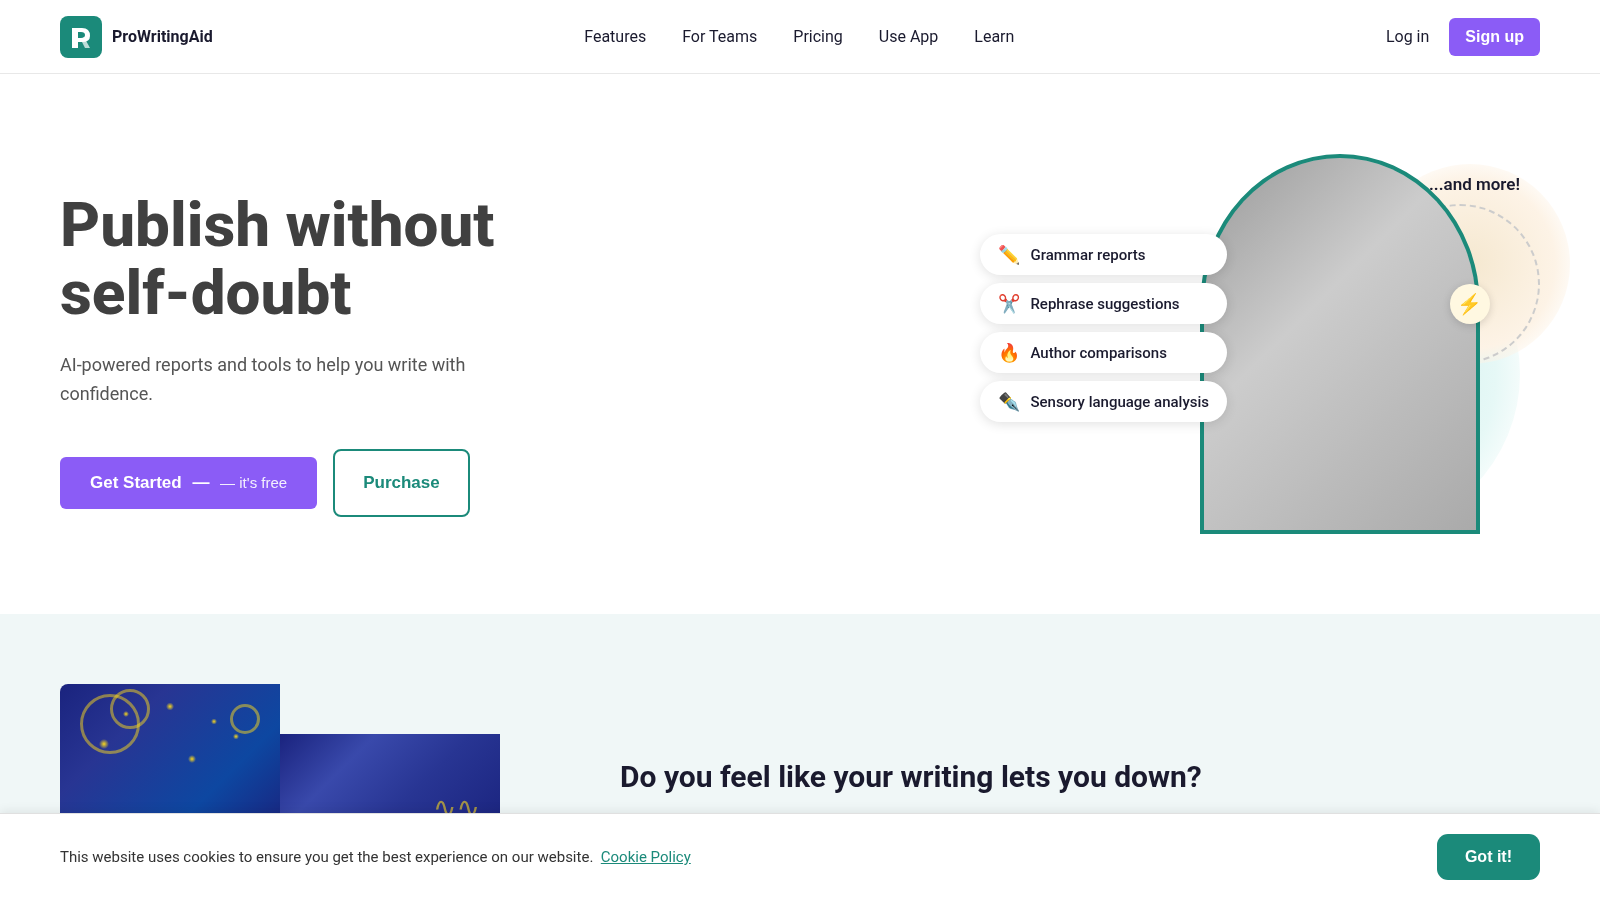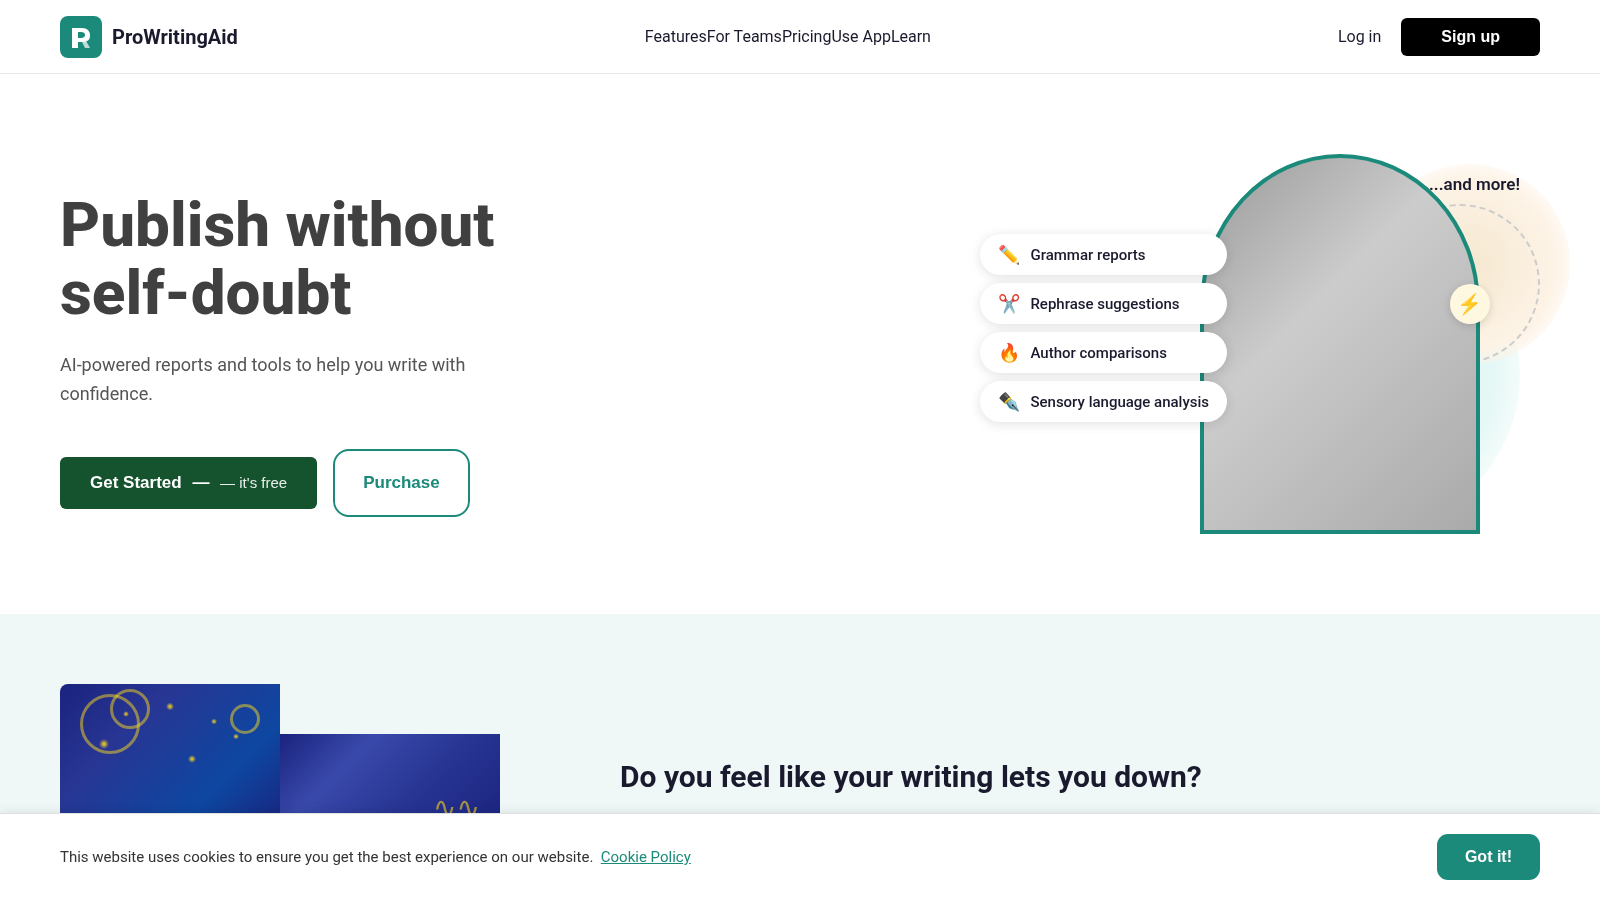--- a/index.html
+++ b/index.html
@@ -10,48 +10,48 @@
       display: flex; align-items: center; justify-content: space-between;
       padding: 0 60px; height: 74px; border-bottom: 1px solid #e8e8e8;
       background: #fff; position: sticky; top: 0; z-index: 100;
     }
     .navbar-logo { display: flex; align-items: center; gap: 10px; text-decoration: none; }
     .logo-icon {
       width: 42px; height: 42px; background: #1b8a7a; border-radius: 8px;
       display: flex; align-items: center; justify-content: center;
     }
     .logo-icon svg { width: 26px; height: 26px; fill: #fff; }
-    .logo-text { font-size: 20px; font-weight: 700; color: #1a1a2e; }
-    .navbar-links { display: flex; align-items: center; }
+    .logo-text { font-size: 16px; font-weight: 700; color: #1a1a2e; }
+    .navbar-links { display: flex; align-items: center; gap: 36px; }
     .nav-link { font-size: 16px; color: #1a1a2e; text-decoration: none; cursor: pointer; }
     .navbar-actions { display: flex; align-items: center; gap: 20px; }
     .btn-login { font-size: 16px; color: #1a1a2e; text-decoration: none; cursor: pointer; }
     .btn-signup {
-      background: #000000; color: #fff; border: none; border-radius: 6px;
-      padding: 10px 40px; font-size: 16px; font-weight: 600; cursor: pointer;
+      background: #8b5cf6; color: #fff; border: none; border-radius: 6px;
+      padding: 10px 16px; font-size: 16px; font-weight: 600; cursor: pointer;
     }
 
     
     .hero {
       display: flex; align-items: center; justify-content: space-between;
       padding: 80px 60px 60px 60px; min-height: 520px; background: #fff; position: relative;
     }
     .hero-left { max-width: 560px; }
     .hero-title { font-size: 62px; font-weight: 800; line-height: 1.1; color: #404040; margin-bottom: 24px; }
     .hero-subtitle { font-size: 18px; color: #555; line-height: 1.6; margin-bottom: 40px; max-width: 440px; margin-top: 24px; }
     .hero-buttons { display: flex; gap: 16px; align-items: center; }
     .btn-get-started {
-      background: #14532d; color: #fff; border: none; border-radius: 6px;
+      background: #8b5cf6; color: #fff; border: none; border-radius: 6px;
       padding: 16px 30px; font-size: 17px; font-weight: 600; cursor: pointer;
       white-space: nowrap;
     }
     .btn-get-started .dash { margin: 0 6px; }
     .btn-get-started .its-free { font-weight: 400; font-size: 15px; opacity: 0.9; }
     .btn-purchase {
-      background: #fff; color: #1b8a7a; border: 2px solid #1b8a7a; border-radius: 16px;
+      background: #fff; color: #1b8a7a; border: 2px solid #1b8a7a; border-radius: 8px;
       padding: 22px 28px; font-size: 17px; font-weight: 600; cursor: pointer;
     }
 
     
     .hero-right {
       position: relative; width: 560px; height: 400px; flex-shrink: 0;
     }
     
     .deco-circle-1 {
       position: absolute; right: 20px; top: 60px;

